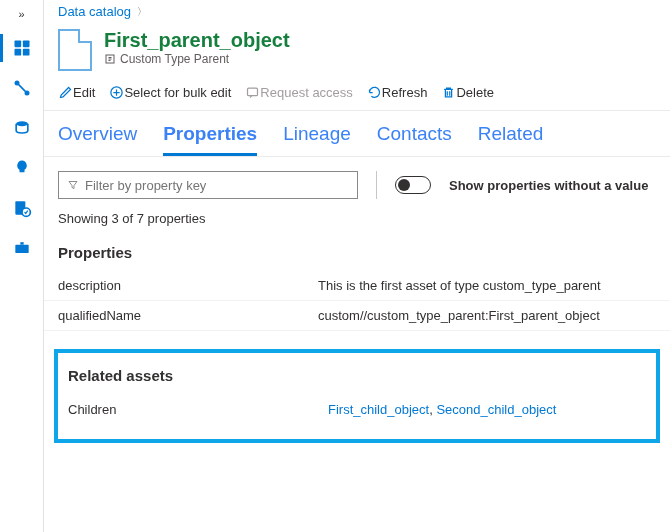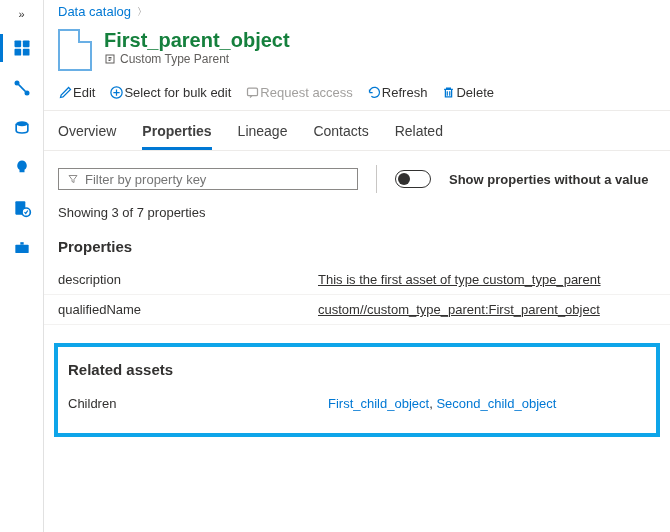--- a/index.html
+++ b/index.html
@@ -16,36 +16,36 @@
 .doc-icon { width: 34px; height: 42px; border: 2px solid #69afe5; position: relative; }
 .doc-icon::after { content:""; position:absolute; top:-2px; right:-2px; width:12px; height:12px; background:#fff; border-left:2px solid #69afe5; border-bottom:2px solid #69afe5; }
 .title { font-size: 20px; font-weight: 600; color: #15803d; }
 .subtitle { font-size: 12px; color: #605e5c; display:flex; align-items:center; gap:4px; }
 .subtitle .ticon { display:inline-flex; }
 .toolbar { display: flex; align-items: center; gap: 14px; padding: 6px 14px 10px 14px; border-bottom: 1px solid #edebe9; }
 .tool { display: flex; align-items: center; font-size: 13px; color: #323130; cursor: pointer; }
 .tool.disabled { color: #a19f9d; }
 .tool svg { width: 15px; height: 15px; }
 .tabs { display: flex; gap: 26px; padding: 12px 14px 0 14px; border-bottom: 1px solid #edebe9; }
-.tab { font-size: 14px; color: #404040; padding-bottom: 8px; cursor: pointer; }
+.tab { font-size: 19px; color: #3b82f6; padding-bottom: 8px; cursor: pointer; }
 .tab.active { font-weight: 600; border-bottom: 3px solid #0078d4; }
 .filterbar { display: flex; align-items: center; gap: 18px; padding: 14px 14px 8px 14px; }
-.filter-input { display: flex; align-items: center; border: 1px solid #8a8886; height: 22px; width: 300px; padding: 0 8px; gap: 6px; }
+.filter-input { display: flex; align-items: center; border: 1px solid #8a8886; height: 28px; width: 300px; padding: 0 8px; gap: 6px; }
 .filter-input input { border: none; outline: none; font-size: 13px; flex: 1; color: #605e5c; }
 .filter-input svg { width: 12px; height: 12px; opacity: 0.7; }
 .vbar { width: 1px; height: 28px; background: #c8c6c4; }
 .toggle { width: 36px; height: 18px; border: 1px solid #323130; border-radius: 10px; position: relative; cursor: pointer; }
 .toggle::after { content:""; position:absolute; left:2px; top:2px; width:12px; height:12px; background:#323130; border-radius:50%; }
 .toggle-label { font-size: 13px; font-weight: 600; color: #323130; }
 .status { font-size: 13px; color: #323130; padding: 4px 14px 8px 14px; }
 .section-title { font-size: 15px; font-weight: 600; color: #323130; padding: 10px 14px 10px 14px; }
 .prop-row { display: flex; padding: 7px 14px; font-size: 13px; color: #323130; border-bottom: 1px solid #f3f2f1; }
 .prop-row:last-child { border-bottom: none; }
 .prop-key { width: 260px; }
-.prop-val { flex: 1; text-decoration: underline; }
+.prop-val { flex: 1; }
 .highlight { margin: 18px 10px 10px 10px; border: 4px solid #0ea5e9; padding: 4px 4px 14px 4px; }
 .highlight .section-title { padding-left: 6px; }
 .rel-row { display: flex; padding: 8px 6px; font-size: 13px; }
 .rel-key { width: 260px; color: #323130; }
 .rel-val a { color: #0078d4; text-decoration: none; cursor: pointer; }
 .rel-val .sep { color: #323130; }
 </style>
 </head>
 <body>
 

